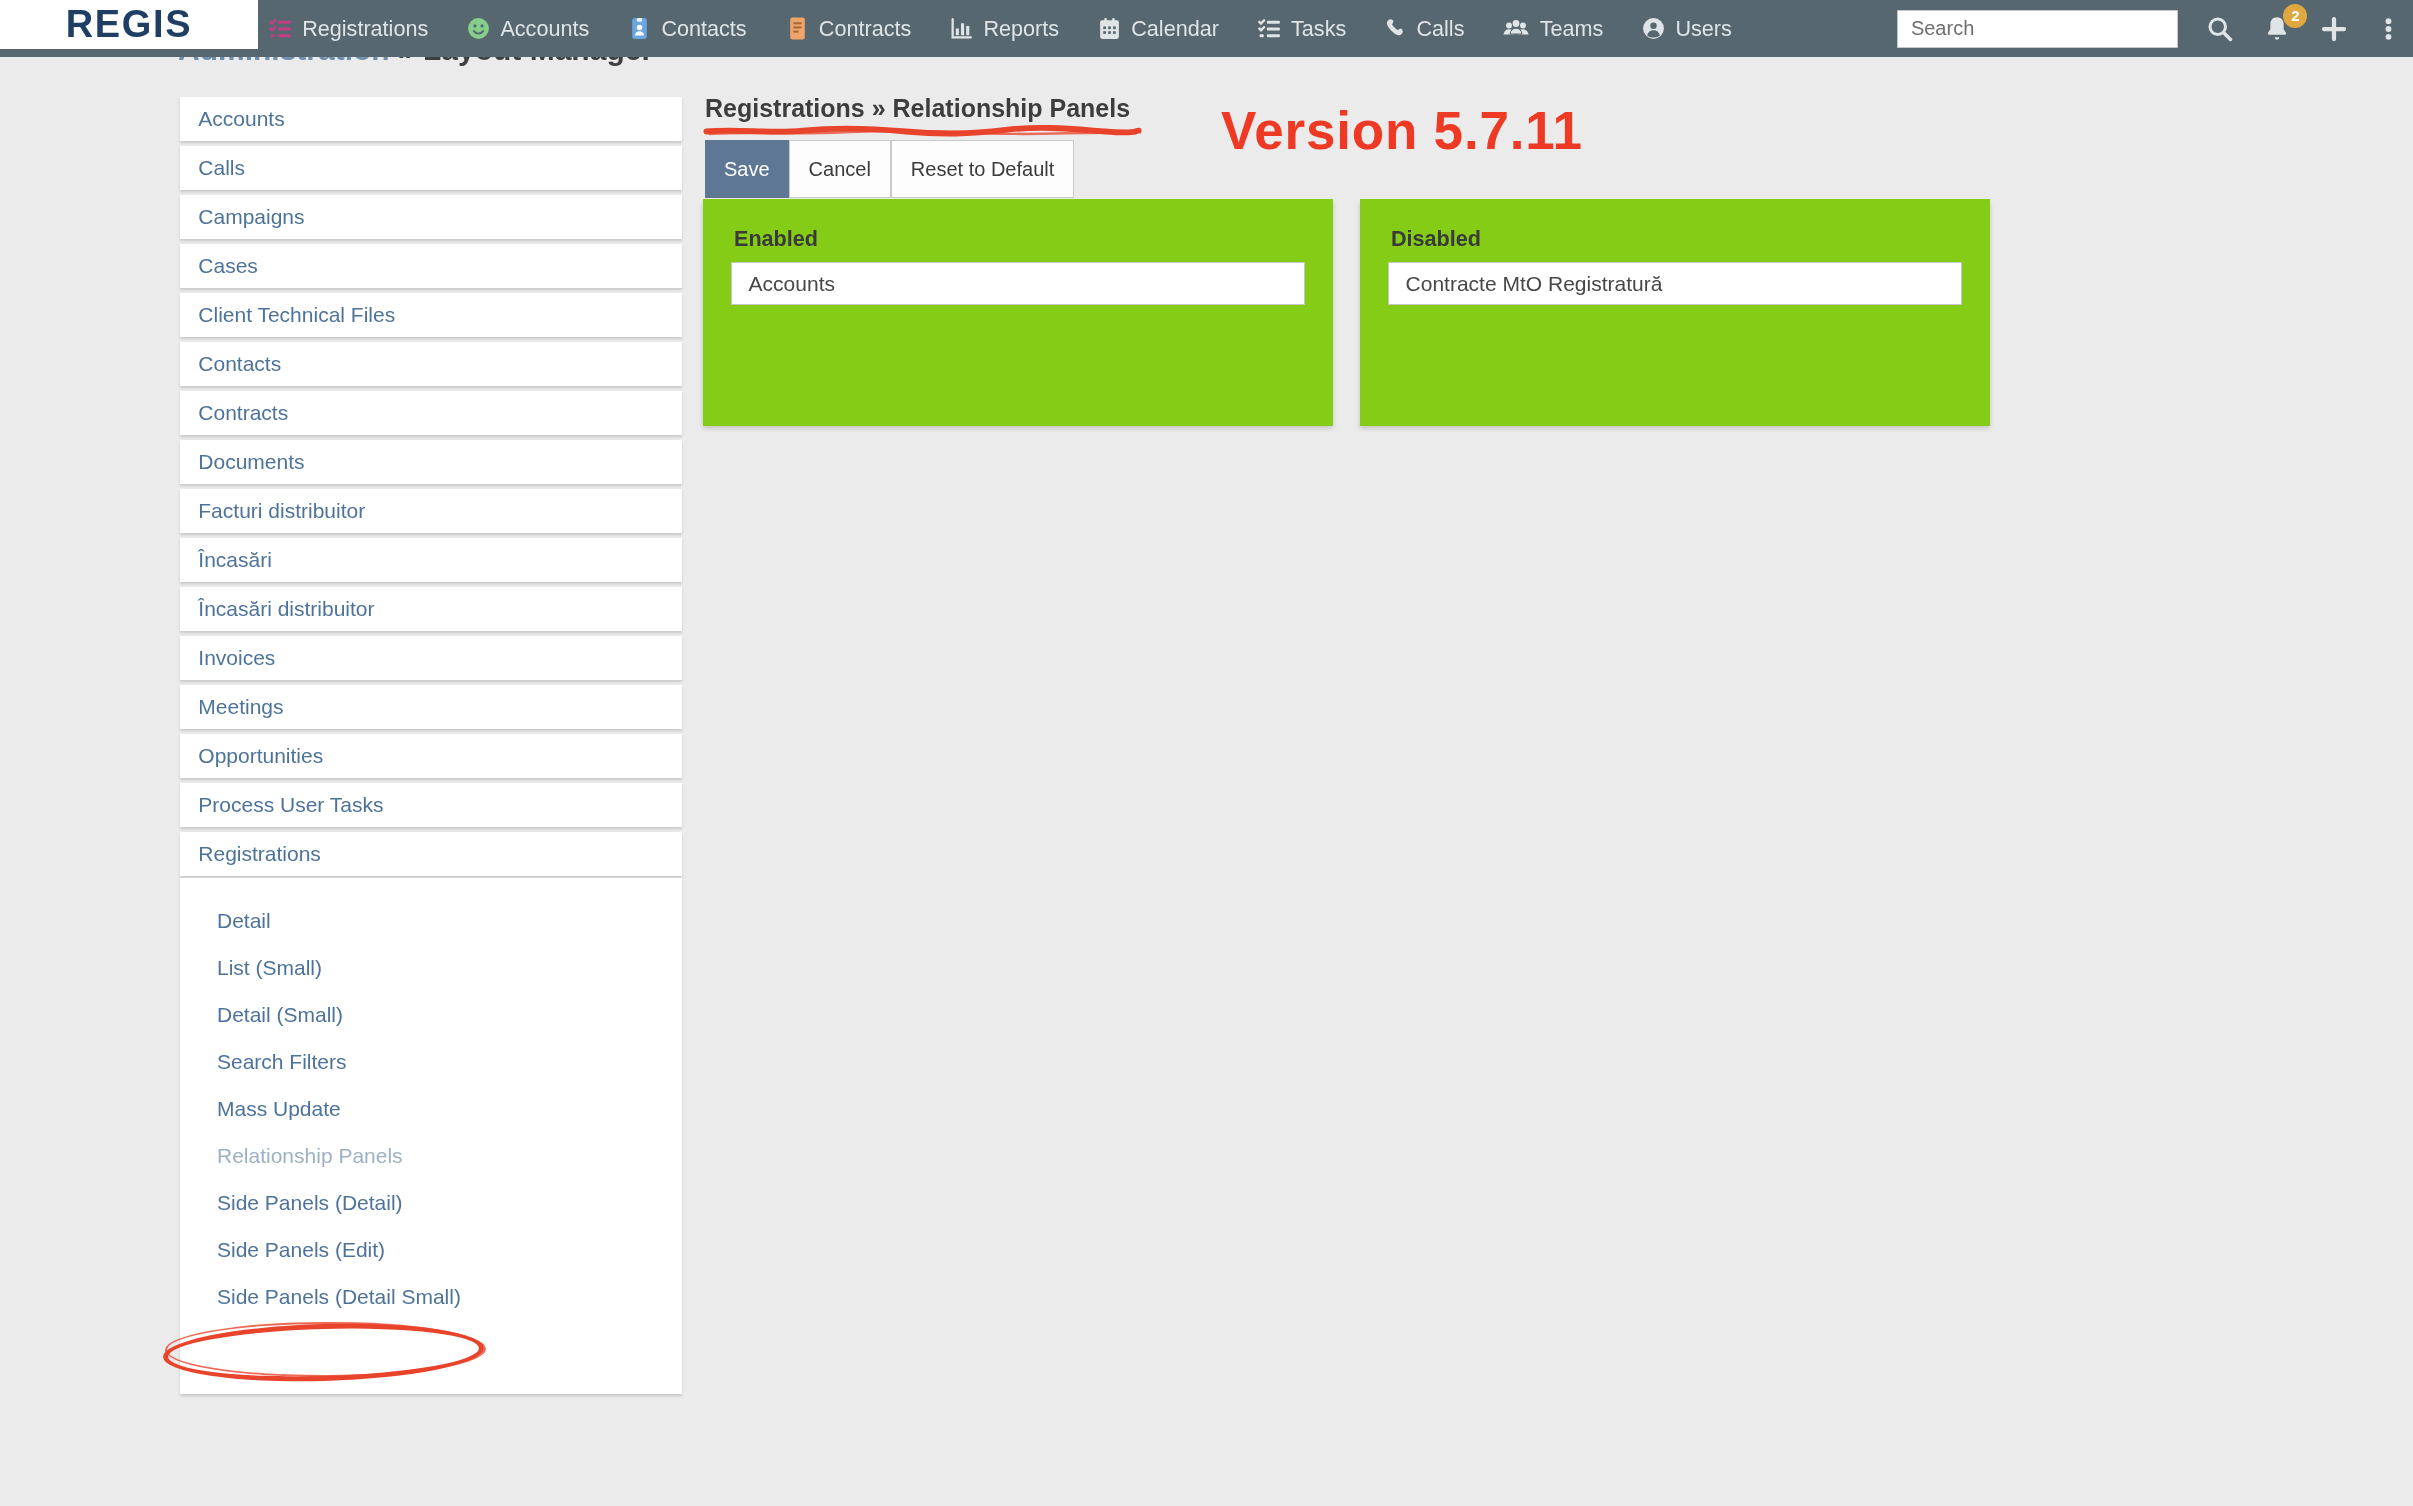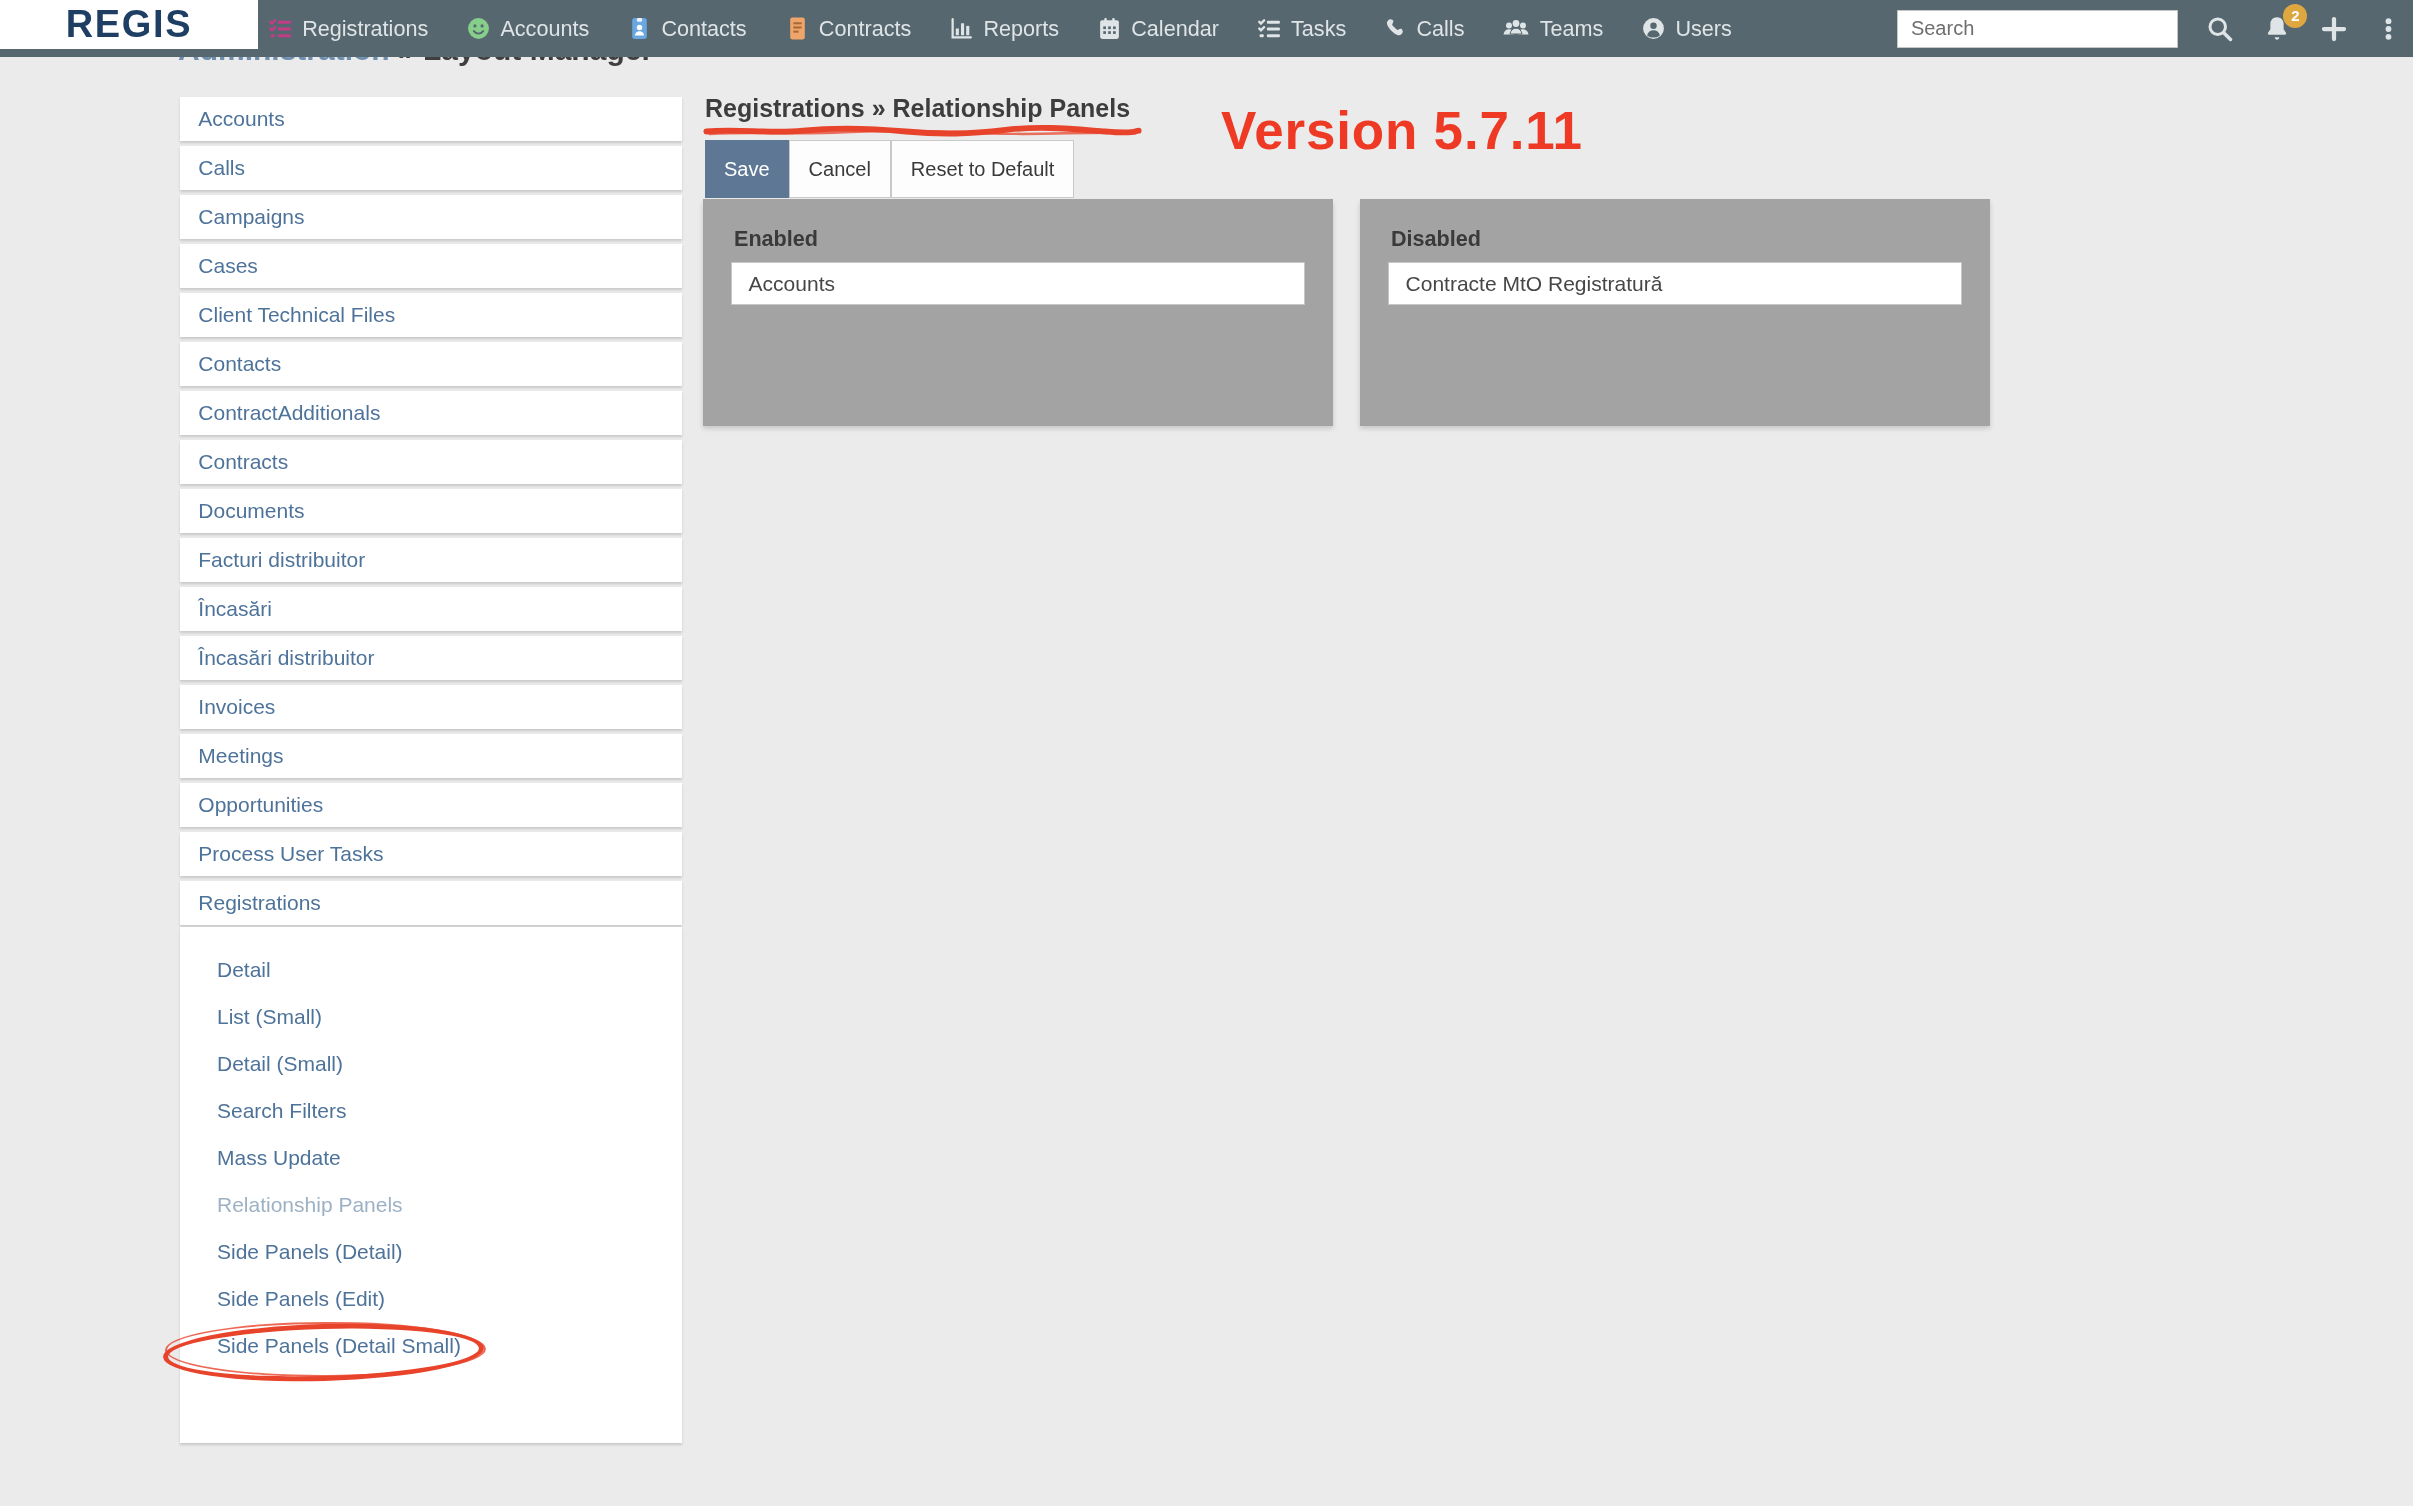--- a/index.html
+++ b/index.html
@@ -94,21 +94,21 @@
   .btn-row { position:absolute; left:705px; top:140px; display:flex; z-index:6; }
   .btn {
     height:58px; display:flex; align-items:center; padding:12px 19px;
     font-size:20px; cursor:pointer; white-space:nowrap;
   }
   .btn-save { background:#5e7795; color:#fff; }
   .btn-plain { background:#fdfdfd; border:0.8px solid #c9c9c9; color:#3a3a3a; }
 
   .card {
     position:absolute; top:199px; width:630px; height:227px;
-    background:#a3a3a3; box-shadow:0 2.5px 5px rgba(0,0,0,0.16); z-index:6;
+    background:#84cc16; box-shadow:0 2.5px 5px rgba(0,0,0,0.16); z-index:6;
   }
   .card-enabled  { left:703px; }
   .card-disabled { left:1360px; }
   .card-label {
     margin:27px 0 0 31px; font-size:21.6px; font-weight:700; color:#3a3a3a;
   }
   .card-box {
     margin:10px 28px 0 28px; height:43px;
     border:1.7px solid #c6c6c6; background:#fff;
     display:flex; align-items:center; padding-left:16.6px;
@@ -301,21 +301,20 @@
   <span class="bc-link">Administration</span><span class="bc-rest"> » Layout Manager</span>
 </div>
 
 <div class="sidebar">
   <div class="module-row">Accounts</div>
   <div class="module-row">Calls</div>
   <div class="module-row">Campaigns</div>
   <div class="module-row">Cases</div>
   <div class="module-row">Client Technical Files</div>
   <div class="module-row">Contacts</div>
-  <div class="module-row">ContractAdditionals</div>
   <div class="module-row">Contracts</div>
   <div class="module-row">Documents</div>
   <div class="module-row">Facturi distribuitor</div>
   <div class="module-row">Încasări</div>
   <div class="module-row">Încasări distribuitor</div>
   <div class="module-row">Invoices</div>
   <div class="module-row">Meetings</div>
   <div class="module-row">Opportunities</div>
   <div class="module-row">Process User Tasks</div>
   <div class="module-row">Registrations</div>

